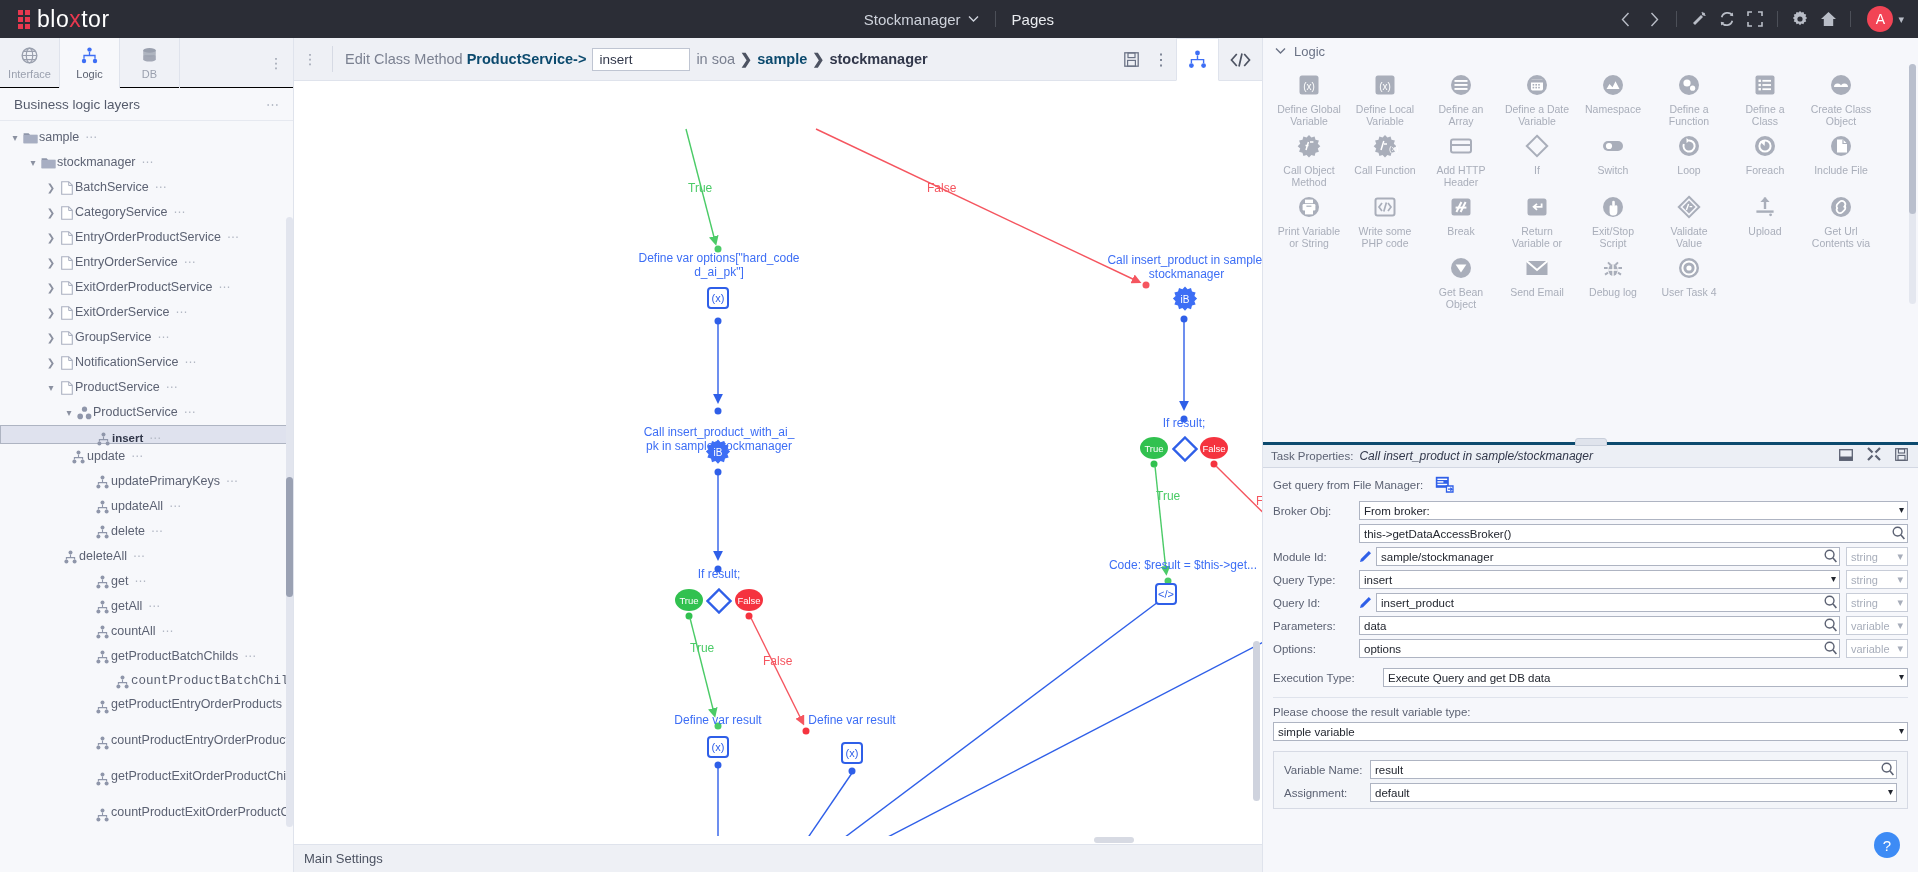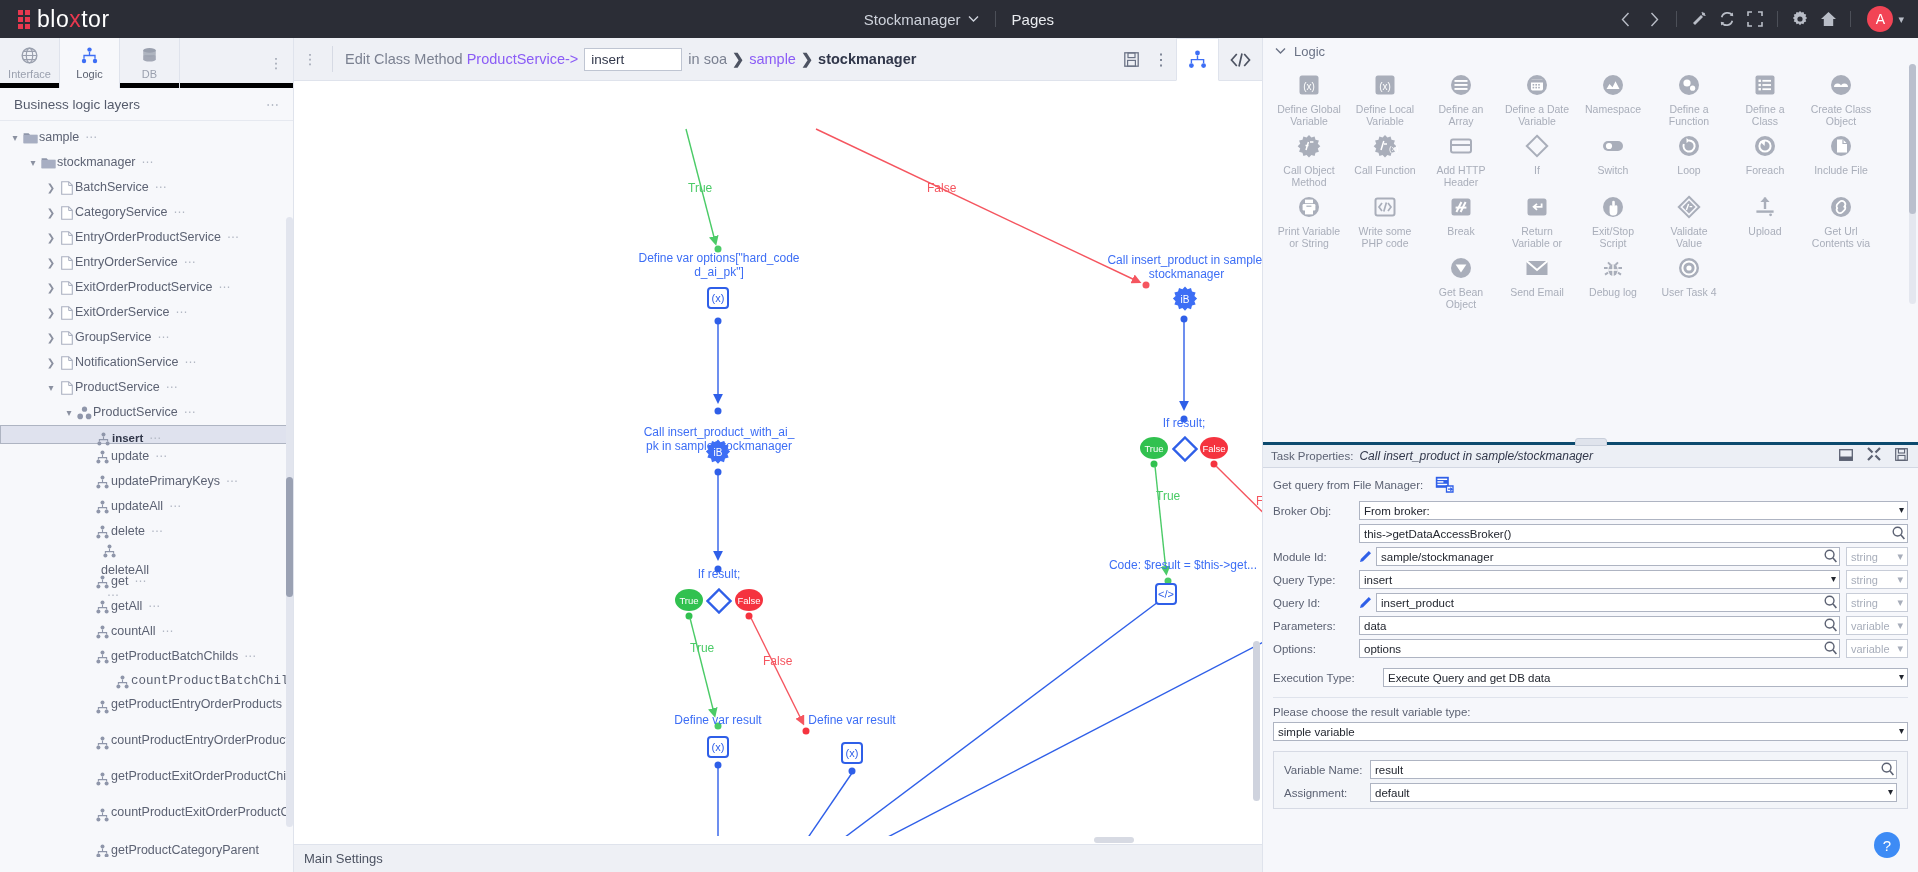--- a/index.html
+++ b/index.html
@@ -43,21 +43,21 @@
     font-size:14px; display:flex; align-items:center; justify-content:center; margin-left:8px; cursor:pointer;
   }
   .chev-sm{ color:#b9bdc7; font-size:11px; margin-left:5px; cursor:pointer; }
 
   
   .left{
     position:absolute; left:0; top:38px; width:294px; height:834px;
     background:#f7f8fb; border-right:1px solid #dfe3ec;
   }
   .left-tabs{
-    display:flex; height:50px; background:#eff1f6; border-bottom:5px solid #000000;
+    display:flex; height:50px; background:#eff1f6; border-bottom:1px solid #000000;
     position:relative;
   }
   .ltab{
     width:60px; display:flex; flex-direction:column; align-items:center; justify-content:center;
     gap:3px; font-size:11px; color:#9aa0ae; cursor:pointer; border-right:1px solid #dfe3ec;
     height:50px; background:transparent;
   }
   .ltab.active{ background:#f7f8fb; color:#5b6170; }
   .ltab.active .glyph{ color:#3d6ef5; }
   .ltab .glyph{ color:#9aa0ae; height:18px; display:flex; align-items:center;}
@@ -94,21 +94,21 @@
 
   
   .center{ position:absolute; left:294px; top:38px; width:968px; height:834px; background:#eef0f5; }
   .crumbbar{
     height:43px; background:#eef0f5; display:flex; align-items:center; padding-left:6px;
     border-bottom:1px solid #dfe3ec; position:relative;
   }
   .crumb-kebab{ width:20px; text-align:center; color:#9aa0ae; font-size:14px; cursor:pointer; }
   .crumb-div{ width:1px; height:26px; background:#d6dae4; margin:0 12px; }
   .crumb-txt{ font-size:14.5px; color:#7b8191; }
-  .crumb-txt .dark{ color:#8b5cf6; }
+  .crumb-txt .dark{ color:#0c4a6e;font-weight:bold; }
   .method-input{
     width:98px; height:23px; border:1px solid #bfc5d2; background:#fff; font-size:13.5px;
     color:#31374a; padding:0 6px; margin:0 6px; outline:none; font-family:"Liberation Sans",sans-serif;
   }
   .crumb-sep{ color:#4d5362; margin:0 5px; font-weight:bold; }
   .crumb-strong{ color:#31374a; font-weight:bold; }
   .crumb-right{ position:absolute; right:0; top:0; height:43px; display:flex; align-items:flex-end; }
   .cr-ic{
     width:30px; height:43px; display:flex; align-items:center; justify-content:center;
     color:#6b7competitor; color:#6b7386; cursor:pointer;
@@ -489,134 +489,134 @@
               <svg width="13" height="14" viewBox="0 0 13 14">
                 <circle cx="6.5" cy="2.4" r="2" fill="#8f96aa"></circle>
                 <circle cx="2.4" cy="11.4" r="2" fill="#8f96aa"></circle>
                 <circle cx="10.6" cy="11.4" r="2" fill="#8f96aa"></circle>
                 <path d="M6.5 4.4 V7.6 M2.4 9.4 V7.6 H10.6 V9.4" fill="none" stroke="#8f96aa" stroke-width="1.1"></path>
               </svg>
             </span>
             <span class="tlabel">insert</span>
             <span class="tdots">⋯</span>
           </div>
+          <div class="tnode" style="padding-left: 56px;">
+            <span class="caret"></span>
+            <span class="ticon">
+              <svg width="13" height="14" viewBox="0 0 13 14">
+                <circle cx="6.5" cy="2.4" r="2" fill="#8f96aa"></circle>
+                <circle cx="2.4" cy="11.4" r="2" fill="#8f96aa"></circle>
+                <circle cx="10.6" cy="11.4" r="2" fill="#8f96aa"></circle>
+                <path d="M6.5 4.4 V7.6 M2.4 9.4 V7.6 H10.6 V9.4" fill="none" stroke="#8f96aa" stroke-width="1.1"></path>
+              </svg>
+            </span>
+            <span class="tlabel">update</span>
+            <span class="tdots">⋯</span>
+          </div>
           <div class="tnode" style="padding-left: 80px;">
             <span class="caret"></span>
             <span class="ticon">
               <svg width="13" height="14" viewBox="0 0 13 14">
                 <circle cx="6.5" cy="2.4" r="2" fill="#8f96aa"></circle>
                 <circle cx="2.4" cy="11.4" r="2" fill="#8f96aa"></circle>
                 <circle cx="10.6" cy="11.4" r="2" fill="#8f96aa"></circle>
                 <path d="M6.5 4.4 V7.6 M2.4 9.4 V7.6 H10.6 V9.4" fill="none" stroke="#8f96aa" stroke-width="1.1"></path>
               </svg>
             </span>
-            <span class="tlabel">update</span>
+            <span class="tlabel">updatePrimaryKeys</span>
             <span class="tdots">⋯</span>
           </div>
           <div class="tnode" style="padding-left: 80px;">
             <span class="caret"></span>
             <span class="ticon">
               <svg width="13" height="14" viewBox="0 0 13 14">
                 <circle cx="6.5" cy="2.4" r="2" fill="#8f96aa"></circle>
                 <circle cx="2.4" cy="11.4" r="2" fill="#8f96aa"></circle>
                 <circle cx="10.6" cy="11.4" r="2" fill="#8f96aa"></circle>
                 <path d="M6.5 4.4 V7.6 M2.4 9.4 V7.6 H10.6 V9.4" fill="none" stroke="#8f96aa" stroke-width="1.1"></path>
               </svg>
             </span>
-            <span class="tlabel">updatePrimaryKeys</span>
+            <span class="tlabel">updateAll</span>
             <span class="tdots">⋯</span>
           </div>
           <div class="tnode" style="padding-left: 80px;">
             <span class="caret"></span>
             <span class="ticon">
               <svg width="13" height="14" viewBox="0 0 13 14">
                 <circle cx="6.5" cy="2.4" r="2" fill="#8f96aa"></circle>
                 <circle cx="2.4" cy="11.4" r="2" fill="#8f96aa"></circle>
                 <circle cx="10.6" cy="11.4" r="2" fill="#8f96aa"></circle>
                 <path d="M6.5 4.4 V7.6 M2.4 9.4 V7.6 H10.6 V9.4" fill="none" stroke="#8f96aa" stroke-width="1.1"></path>
               </svg>
             </span>
-            <span class="tlabel">updateAll</span>
+            <span class="tlabel">delete</span>
+            <span class="tdots">⋯</span>
+          </div>
+          <div class="tnode" style="padding-left: 48px;">
+            <span class="caret"></span>
+            <span class="ticon">
+              <svg width="13" height="14" viewBox="0 0 13 14">
+                <circle cx="6.5" cy="2.4" r="2" fill="#8f96aa"></circle>
+                <circle cx="2.4" cy="11.4" r="2" fill="#8f96aa"></circle>
+                <circle cx="10.6" cy="11.4" r="2" fill="#8f96aa"></circle>
+                <path d="M6.5 4.4 V7.6 M2.4 9.4 V7.6 H10.6 V9.4" fill="none" stroke="#8f96aa" stroke-width="1.1"></path>
+              </svg>
+            </span>
+            <span class="tlabel">deleteAll</span>
             <span class="tdots">⋯</span>
           </div>
           <div class="tnode" style="padding-left: 80px;">
             <span class="caret"></span>
             <span class="ticon">
               <svg width="13" height="14" viewBox="0 0 13 14">
                 <circle cx="6.5" cy="2.4" r="2" fill="#8f96aa"></circle>
                 <circle cx="2.4" cy="11.4" r="2" fill="#8f96aa"></circle>
                 <circle cx="10.6" cy="11.4" r="2" fill="#8f96aa"></circle>
                 <path d="M6.5 4.4 V7.6 M2.4 9.4 V7.6 H10.6 V9.4" fill="none" stroke="#8f96aa" stroke-width="1.1"></path>
               </svg>
             </span>
-            <span class="tlabel">delete</span>
-            <span class="tdots">⋯</span>
-          </div>
-          <div class="tnode" style="padding-left: 101px; flex-direction: column;">
-            <span class="caret"></span>
-            <span class="ticon">
-              <svg width="13" height="14" viewBox="0 0 13 14">
-                <circle cx="6.5" cy="2.4" r="2" fill="#8f96aa"></circle>
-                <circle cx="2.4" cy="11.4" r="2" fill="#8f96aa"></circle>
-                <circle cx="10.6" cy="11.4" r="2" fill="#8f96aa"></circle>
-                <path d="M6.5 4.4 V7.6 M2.4 9.4 V7.6 H10.6 V9.4" fill="none" stroke="#8f96aa" stroke-width="1.1"></path>
-              </svg>
-            </span>
-            <span class="tlabel">deleteAll</span>
+            <span class="tlabel">get</span>
             <span class="tdots">⋯</span>
           </div>
           <div class="tnode" style="padding-left: 80px;">
             <span class="caret"></span>
             <span class="ticon">
               <svg width="13" height="14" viewBox="0 0 13 14">
                 <circle cx="6.5" cy="2.4" r="2" fill="#8f96aa"></circle>
                 <circle cx="2.4" cy="11.4" r="2" fill="#8f96aa"></circle>
                 <circle cx="10.6" cy="11.4" r="2" fill="#8f96aa"></circle>
                 <path d="M6.5 4.4 V7.6 M2.4 9.4 V7.6 H10.6 V9.4" fill="none" stroke="#8f96aa" stroke-width="1.1"></path>
               </svg>
             </span>
-            <span class="tlabel">get</span>
+            <span class="tlabel">getAll</span>
             <span class="tdots">⋯</span>
           </div>
           <div class="tnode" style="padding-left: 80px;">
             <span class="caret"></span>
             <span class="ticon">
               <svg width="13" height="14" viewBox="0 0 13 14">
                 <circle cx="6.5" cy="2.4" r="2" fill="#8f96aa"></circle>
                 <circle cx="2.4" cy="11.4" r="2" fill="#8f96aa"></circle>
                 <circle cx="10.6" cy="11.4" r="2" fill="#8f96aa"></circle>
                 <path d="M6.5 4.4 V7.6 M2.4 9.4 V7.6 H10.6 V9.4" fill="none" stroke="#8f96aa" stroke-width="1.1"></path>
               </svg>
             </span>
-            <span class="tlabel">getAll</span>
+            <span class="tlabel">countAll</span>
             <span class="tdots">⋯</span>
           </div>
           <div class="tnode" style="padding-left: 80px;">
             <span class="caret"></span>
             <span class="ticon">
               <svg width="13" height="14" viewBox="0 0 13 14">
                 <circle cx="6.5" cy="2.4" r="2" fill="#8f96aa"></circle>
                 <circle cx="2.4" cy="11.4" r="2" fill="#8f96aa"></circle>
                 <circle cx="10.6" cy="11.4" r="2" fill="#8f96aa"></circle>
                 <path d="M6.5 4.4 V7.6 M2.4 9.4 V7.6 H10.6 V9.4" fill="none" stroke="#8f96aa" stroke-width="1.1"></path>
               </svg>
             </span>
-            <span class="tlabel">countAll</span>
-            <span class="tdots">⋯</span>
-          </div>
-          <div class="tnode" style="padding-left: 80px;">
-            <span class="caret"></span>
-            <span class="ticon">
-              <svg width="13" height="14" viewBox="0 0 13 14">
-                <circle cx="6.5" cy="2.4" r="2" fill="#8f96aa"></circle>
-                <circle cx="2.4" cy="11.4" r="2" fill="#8f96aa"></circle>
-                <circle cx="10.6" cy="11.4" r="2" fill="#8f96aa"></circle>
-                <path d="M6.5 4.4 V7.6 M2.4 9.4 V7.6 H10.6 V9.4" fill="none" stroke="#8f96aa" stroke-width="1.1"></path>
-              </svg>
-            </span>
             <span class="tlabel">getProductBatchChilds</span>
             <span class="tdots">⋯</span>
           </div>
           <div class="tnode" style="padding-left: 100px; font-family: Liberation Mono, monospace;">
             <span class="caret"></span>
             <span class="ticon">
               <svg width="13" height="14" viewBox="0 0 13 14">
                 <circle cx="6.5" cy="2.4" r="2" fill="#8f96aa"></circle>
                 <circle cx="2.4" cy="11.4" r="2" fill="#8f96aa"></circle>
                 <circle cx="10.6" cy="11.4" r="2" fill="#8f96aa"></circle>
@@ -666,32 +666,20 @@
             <span class="caret"></span>
             <span class="ticon">
               <svg width="13" height="14" viewBox="0 0 13 14">
                 <circle cx="6.5" cy="2.4" r="2" fill="#8f96aa"></circle>
                 <circle cx="2.4" cy="11.4" r="2" fill="#8f96aa"></circle>
                 <circle cx="10.6" cy="11.4" r="2" fill="#8f96aa"></circle>
                 <path d="M6.5 4.4 V7.6 M2.4 9.4 V7.6 H10.6 V9.4" fill="none" stroke="#8f96aa" stroke-width="1.1"></path>
               </svg>
             </span>
             <span class="tlabel">countProductExitOrderProductCds</span>
-          </div>
-          <div class="tnode" style="padding-left: 80px;">
-            <span class="caret"></span>
-            <span class="ticon">
-              <svg width="13" height="14" viewBox="0 0 13 14">
-                <circle cx="6.5" cy="2.4" r="2" fill="#8f96aa"></circle>
-                <circle cx="2.4" cy="11.4" r="2" fill="#8f96aa"></circle>
-                <circle cx="10.6" cy="11.4" r="2" fill="#8f96aa"></circle>
-                <path d="M6.5 4.4 V7.6 M2.4 9.4 V7.6 H10.6 V9.4" fill="none" stroke="#8f96aa" stroke-width="1.1"></path>
-              </svg>
-            </span>
-            <span class="tlabel">getProductCategoryParent</span>
           </div>
         </div>
       <div class="scrollbar-v">
           <i></i>
         </div>
     </div>
   </div>
 
   <div class="center">
     <div class="crumbbar">

